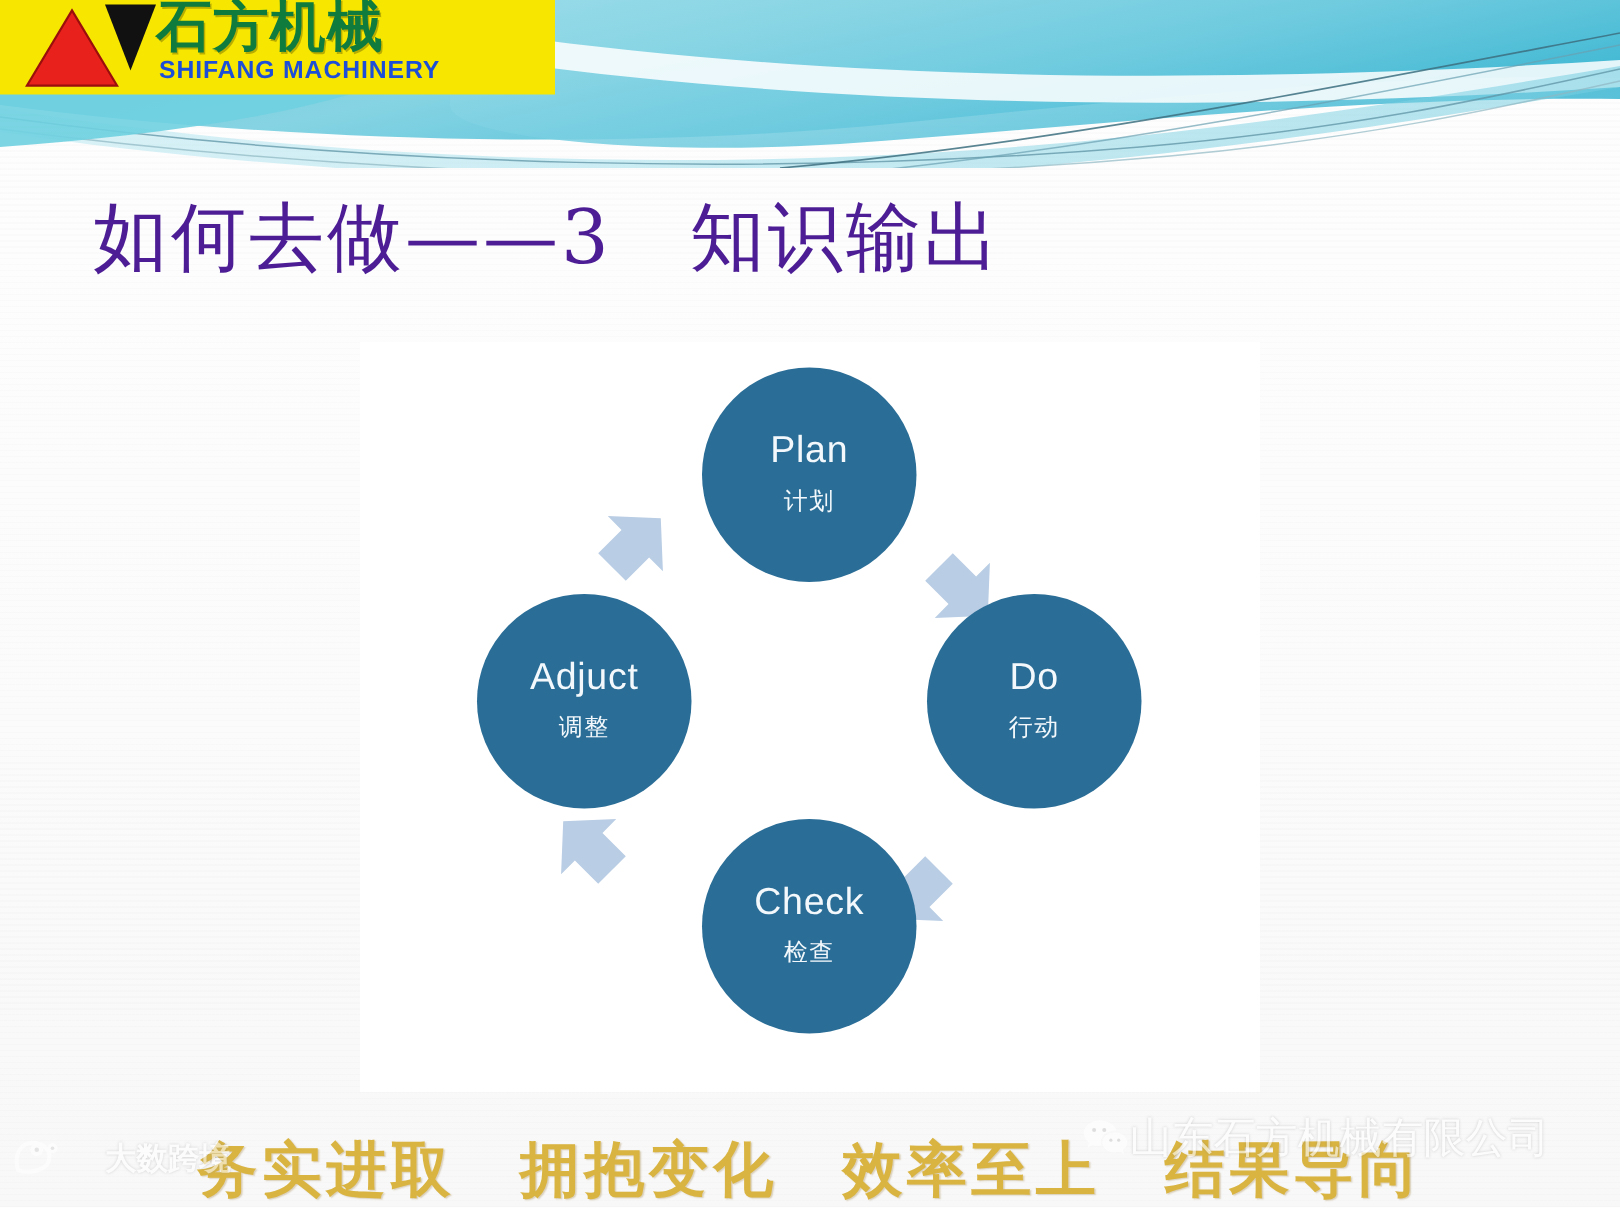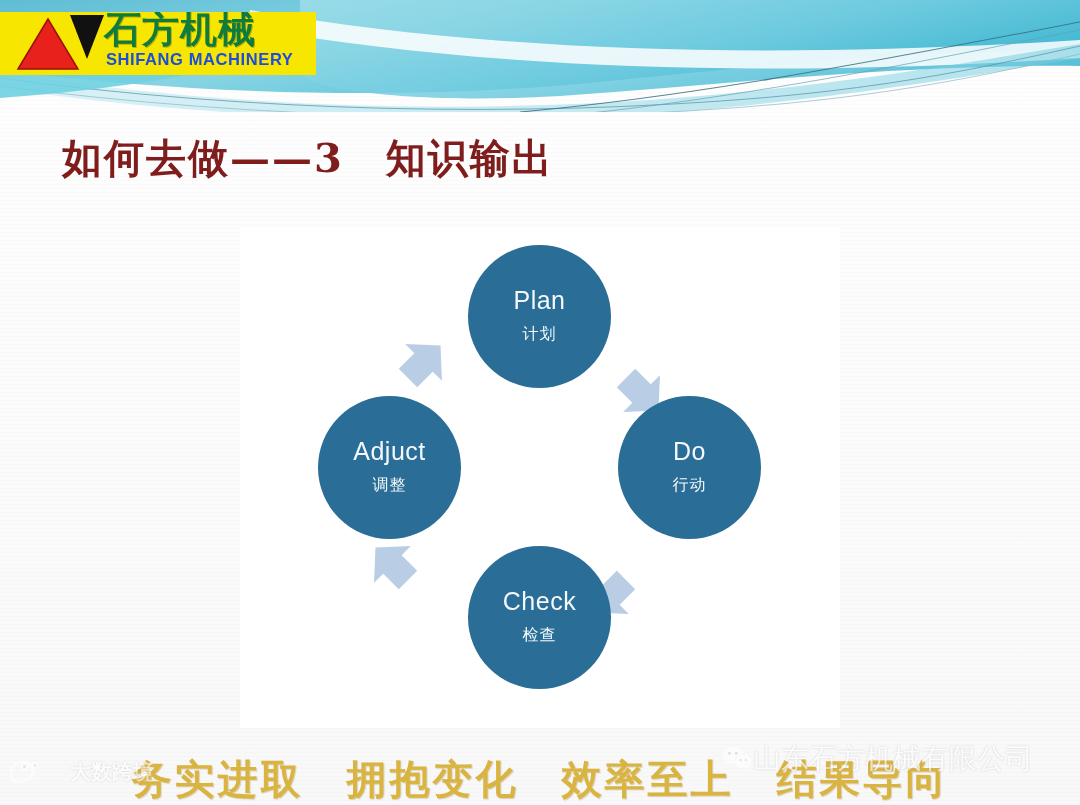--- a/index.html
+++ b/index.html
@@ -37,22 +37,22 @@
     top: 0; left: 0;
     width: 1080px;
     height: 112px;
     overflow: hidden;
   }
   .ribbon-band svg { display: block; }
 
   
   .logo-plate {
     position: absolute;
-    left: 0; top: 12px;
-    width: 316px;
+    left: 0; top: 0;
+    width: 370px;
     height: 63px;
     background: #f7e700;
     overflow: hidden;
     z-index: 6;
   }
   .logo-mark {
     position: absolute;
     left: 8px; top: 1px;
     width: 96px;
     height: 60px;
@@ -81,23 +81,23 @@
     letter-spacing: 0.6px;
     white-space: nowrap;
   }
 
   
   .slide-title {
     position: absolute;
     left: 62px;
     top: 116px;
     font-family: "DejaVu Serif", "Liberation Serif", serif;
-    font-size: 40px;
-    font-weight: 700;
-    color: #7f1d1d;
+    font-size: 50px;
+    font-weight: 400;
+    color: #4c1d95;
     letter-spacing: 2px;
     white-space: nowrap;
     line-height: 84px;
   }
 
   
   .content-panel {
     position: absolute;
     left: 240px;
     top: 228px;

